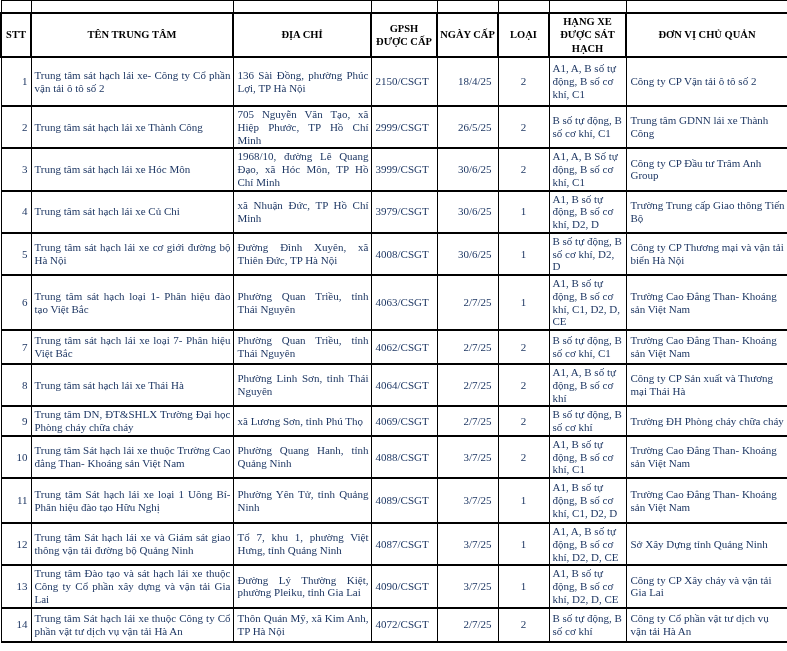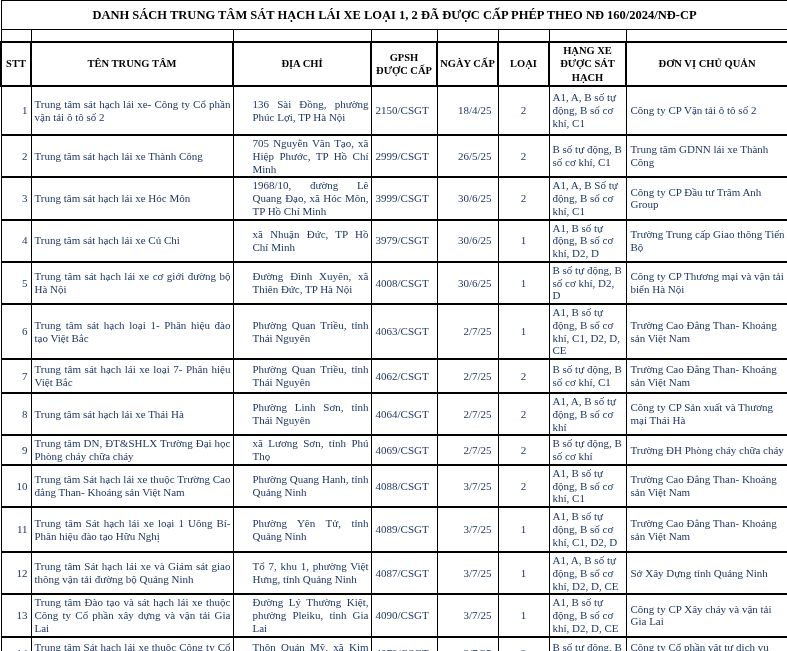--- a/index.html
+++ b/index.html
@@ -14,21 +14,21 @@
   .title-row td{border:1px solid #000;font-weight:bold;color:#000;
         text-align:center;font-size:12.5px;height:24px;padding:2px 0;}
   
   .spacer-row td{height:11px;border-top-width:1px;border-bottom-width:1px;padding:0;}
   
   thead th{border:2px solid #000;font-weight:bold;color:#000;text-align:center;
         font-size:10.5px;line-height:1.25;height:40px;padding:1px;}
   
   .c-stt{text-align:right;padding-right:3px;}
   .c-name{text-align:justify;padding-left:3px;padding-right:2px;}
-  .c-addr{text-align:justify;padding-left:19px;padding-right:2px;}
+  .c-addr{text-align:justify;padding-left:4px;padding-right:2px;}
   .c-gpsh{text-align:left;padding-left:4px;margin-left:12px;}
   .c-date{text-align:right;padding-right:6px;}
   .c-type{text-align:center;}
   .c-class{text-align:left;padding-left:3px;padding-right:1px;}
   .c-owner{text-align:left;padding-left:4px;padding-right:2px;border-radius:15px;}
   
   tbody tr:nth-child(1){height:49px}
   tbody tr:nth-child(2){height:37px}
   tbody tr:nth-child(3){height:42px}
   tbody tr:nth-child(4){height:33px}
@@ -53,23 +53,20 @@
       <col style="width:30px">
         <col style="width:202px">
         <col style="width:138px">
       <col style="width:66px">
         <col style="width:61px">
         <col style="width:51px">
       <col style="width:77px">
         <col style="width:162px">
     </colgroup>
     <thead>
-      <tr class="title-row">
-        <td colspan="8">DANH SÁCH TRUNG TÂM SÁT HẠCH LÁI XE LOẠI 1, 2 ĐÃ ĐƯỢC CẤP PHÉP THEO NĐ 160/2024/NĐ-CP</td>
-      </tr>
       <tr class="spacer-row">
         <td></td>
           <td></td>
         <td></td>
           <td></td>
         <td></td>
           <td></td>
         <td></td>
           <td></td>
       </tr>

